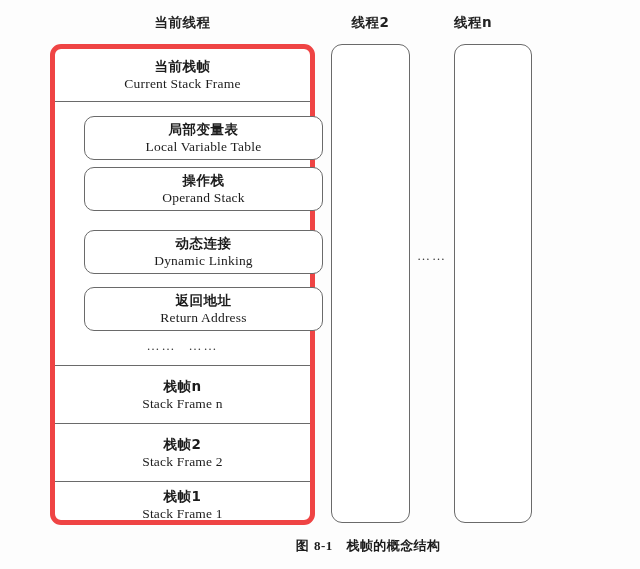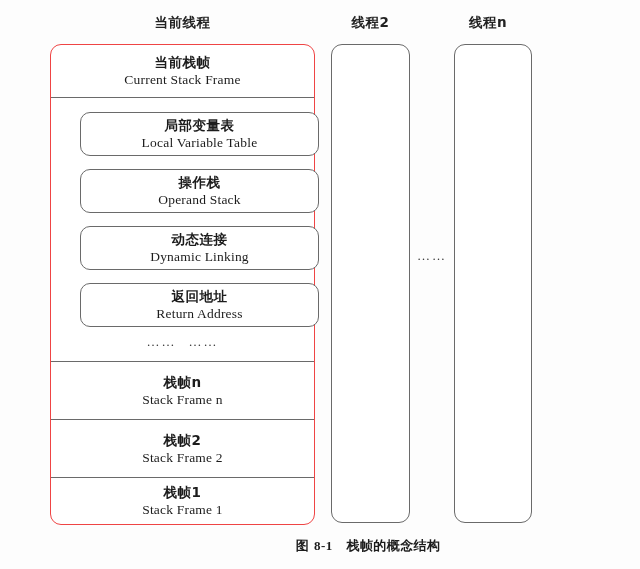--- a/index.html
+++ b/index.html
@@ -31,30 +31,30 @@
     text-align: center;
     font-family: "DejaVu Sans", sans-serif;
     font-weight: bold;
     font-size: 13.5px;
     letter-spacing: 0.5px;
     color: #222;
     white-space: nowrap;
   }
   .hdr-current { left: 50px; top: 14px; width: 265px; }
   .hdr-t2      { left: 331px; top: 14px; width: 79px; }
-  .hdr-tn      { left: 449px; top: 14px; width: 78px; }
+  .hdr-tn      { left: 434px; top: 14px; width: 78px; }
 
   
   .thread-stack {
     position: absolute;
     left: 50px;
     top: 44px;
     width: 265px;
     height: 481px;
-    border: 1px solid #ef4444;
+    border: 5px solid #ef4444;
     border-radius: 11px;
     background: #ffffff;
     box-sizing: border-box;
   }
 
   .stack-row {
     position: absolute;
     left: 0;
     width: 100%;
     box-sizing: border-box;
@@ -105,21 +105,21 @@
     border-radius: 10px;
     background: #ffffff;
     box-sizing: border-box;
     display: flex;
     flex-direction: column;
     align-items: center;
     justify-content: center;
     margin-left: 16px;
   }
   .cb-0 { top: 14px; }
-  .cb-1 { top: 71px; }
+  .cb-1 { top: 65px; }
   .cb-2 { top: 128px; justify-content: center; }
   .cb-3 { top: 185px; }
 
   .ellipsis-row {
     position: absolute;
     left: 0;
     top: 236px;
     width: 100%;
     text-align: center;
     font-family: "Liberation Serif", serif;

